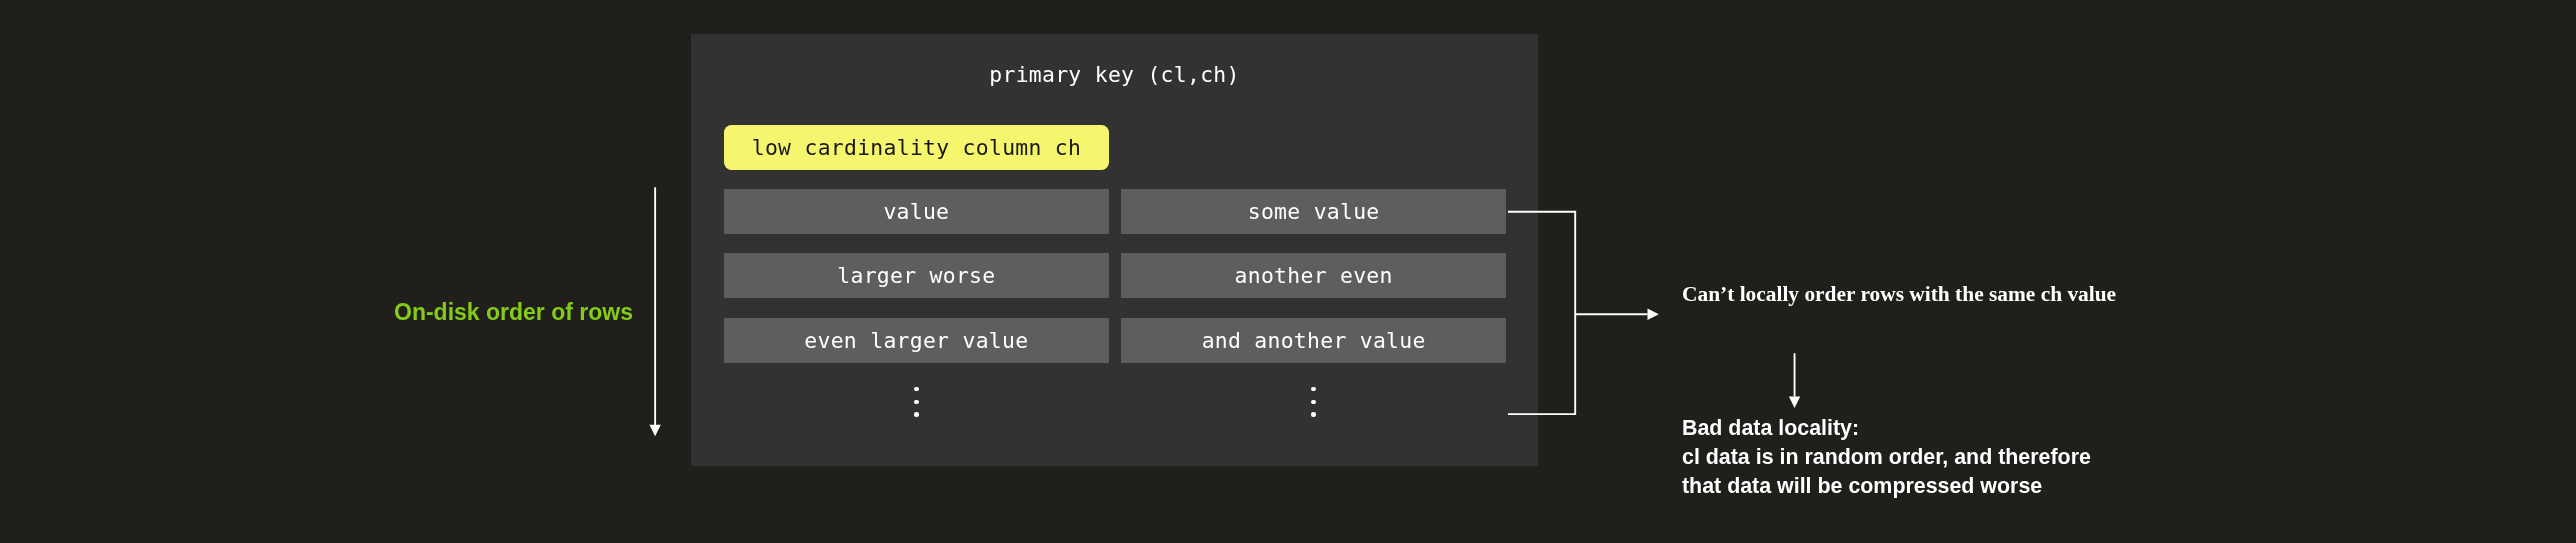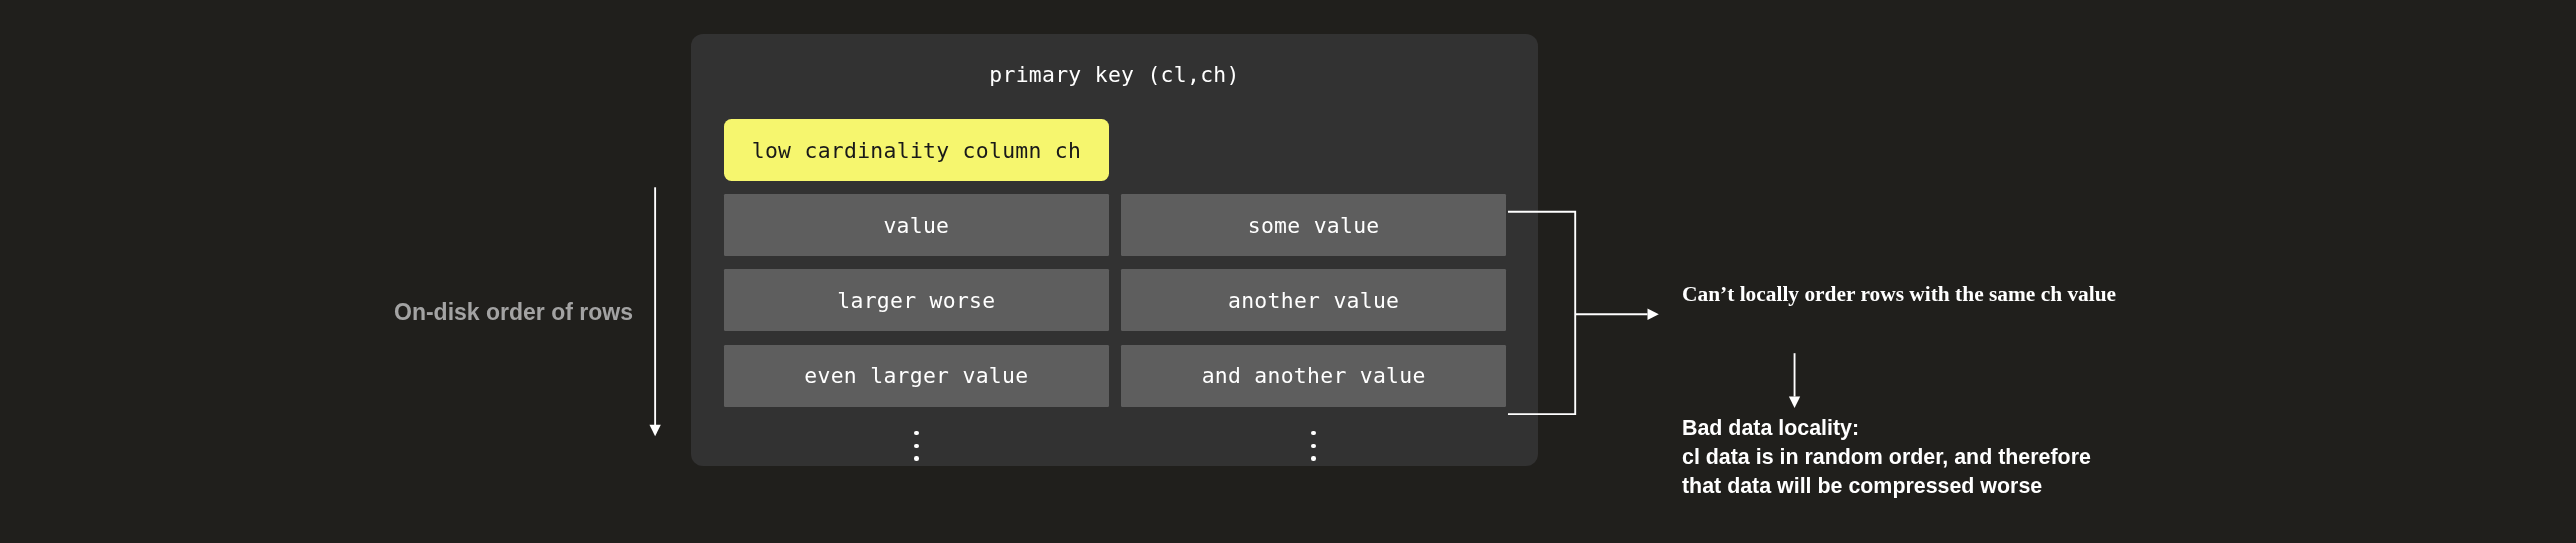--- a/index.html
+++ b/index.html
@@ -10,47 +10,48 @@
     font-family: "Liberation Sans", sans-serif;
   }
   .stage { position: relative; width: 2576px; height: 543px; }
 
   
   .card {
     position: absolute;
     left: 691px; top: 34px;
     width: 847px; height: 432px;
     background: #323232;
-    border-radius: 12px;
+    border-radius: 1px;
   }
   .card-title {
     position: absolute;
     left: 0; top: 28px; width: 100%;
     height: 25px; line-height: 25px;
     text-align: center;
     color: #ffffff;
     font-family: "DejaVu Sans Mono", "Liberation Mono", monospace;
     font-size: 21.4px; font-weight: 500;
     letter-spacing: 0.3px;
   }
   .grid {
     position: absolute;
     left: 33px; top: 85px;
     width: 782px;
     display: flex; flex-direction: column;
     gap: 13.2px;
   }
   .grid-row { display: flex; gap: 12.6px; }
   .cell, .pill {
-    width: 385px; height: 62px;
+    width: 385px; height: 45px;
     display: flex; align-items: center; justify-content: center;
     font-family: "DejaVu Sans Mono", "Liberation Mono", monospace;
     font-size: 21.4px; font-weight: 500;
     letter-spacing: 0.3px;
     box-sizing: border-box;
+    margin-top: 6px;
   }
   .pill {
     background: #f6f66e;
     color: #191919;
     border-radius: 7.5px;
   }
   .cell {
     background: #5e5e5e;
     color: #ffffff;
     border-radius: 1.3px;
@@ -63,21 +64,21 @@
     gap: 8.2px;
   }
   .dot { width: 4.4px; height: 4.4px; border-radius: 50%; background: #ffffff; }
 
   
   .left-label {
     position: absolute;
     left: 314px; top: 298px;
     width: 319px;
     text-align: right;
-    color: #a3a3a3;
+    color: #84cc16;
     font-size: 23px; font-weight: 700;
     line-height: 29px;
   }
 
   
   .overlay {
     position: absolute; left: 0; top: 0;
     width: 2576px; height: 543px;
     pointer-events: none;
   }
@@ -106,21 +107,21 @@
         <div class="pill">low cardinality column ch</div>
       </div>
 
       <div class="grid-row">
         <div class="cell">value</div>
         <div class="cell">some value</div>
       </div>
 
       <div class="grid-row">
         <div class="cell">larger worse</div>
-        <div class="cell">another value</div>
+        <div class="cell">another even</div>
       </div>
 
       <div class="grid-row">
         <div class="cell">even larger value</div>
         <div class="cell">and another value</div>
       </div>
 
       <div class="grid-row">
         <div class="ellipsis-cell">
           <span class="dot"></span>

